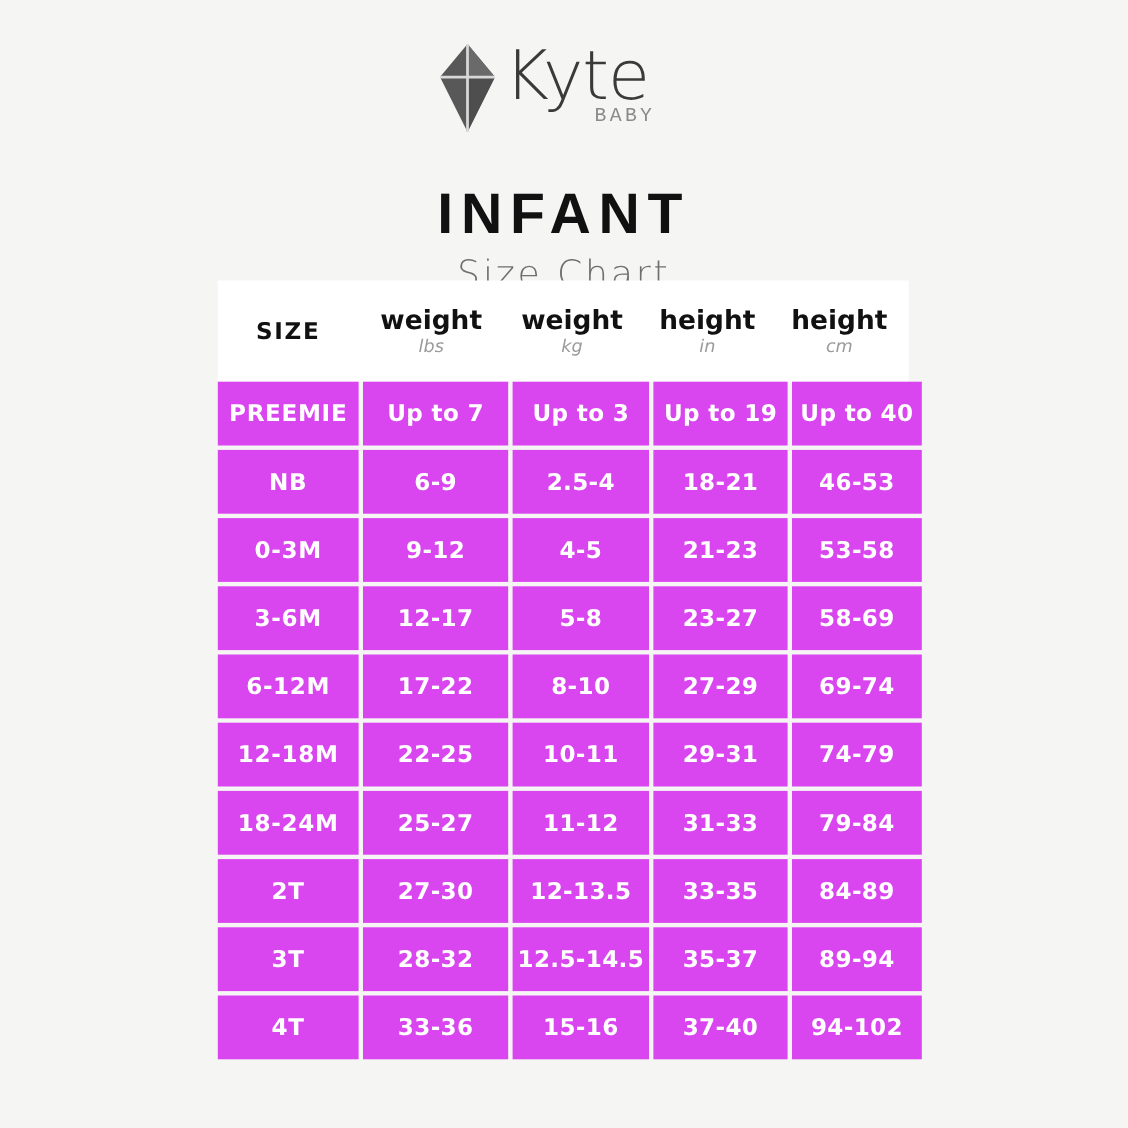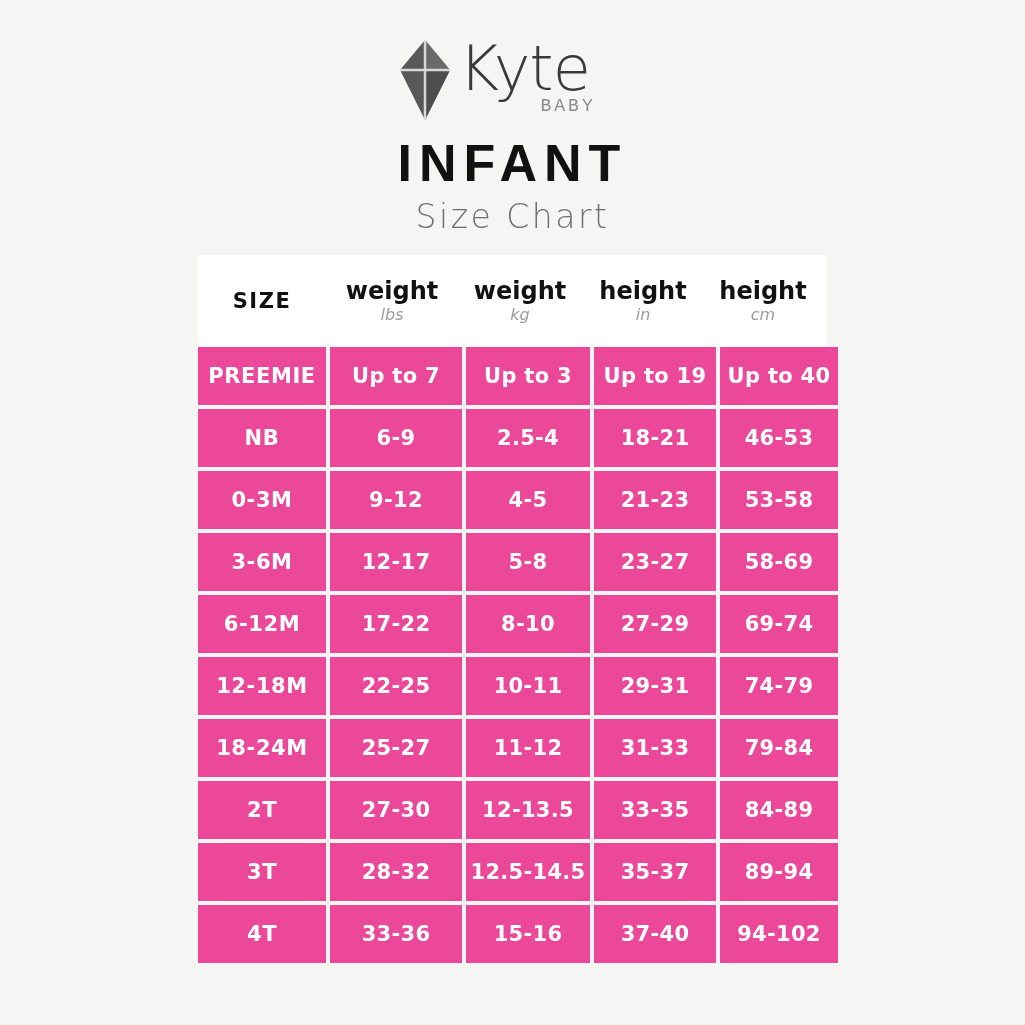--- a/index.html
+++ b/index.html
@@ -65,21 +65,21 @@
     font-family: Liberation Mono, monospace;
     font-size: 18px;
     font-weight: 400;
     letter-spacing: 3px;
     color: #8a8a8a;
   }
 
   
   .title-block {
     position: absolute;
-    top: 136px;
+    top: 168px;
     left: 0;
     width: 1025px;
     text-align: center;
   }
   .main-title {
     font-family: "Liberation Sans", sans-serif;
     font-size: 52px;
     font-weight: 700;
     letter-spacing: 7px;
     color: #111111;
@@ -143,21 +143,21 @@
   .body-rows {
     display: block;
   }
   .data-row {
     display: flex;
     height: 58px;
     margin-bottom: 4px;
   }
   .cell {
     flex: 0 0 auto;
-    background: #ec4899;
+    background: #d946ef;
     display: flex;
     align-items: center;
     justify-content: center;
     height: 58px;
     box-sizing: border-box;
     margin-right: 4px;
     color: #ffffff;
     font-family: "DejaVu Sans", sans-serif;
     font-size: 21px;
     font-weight: 700;

